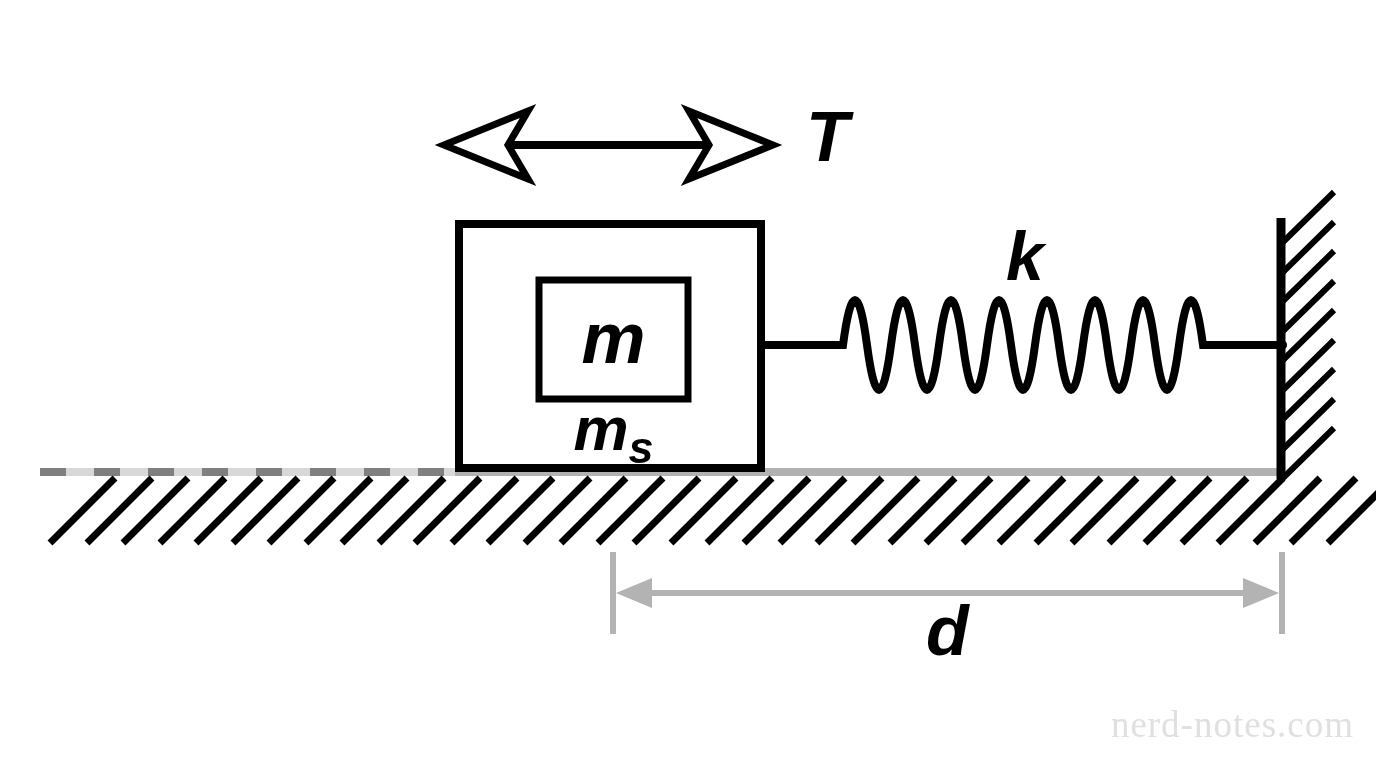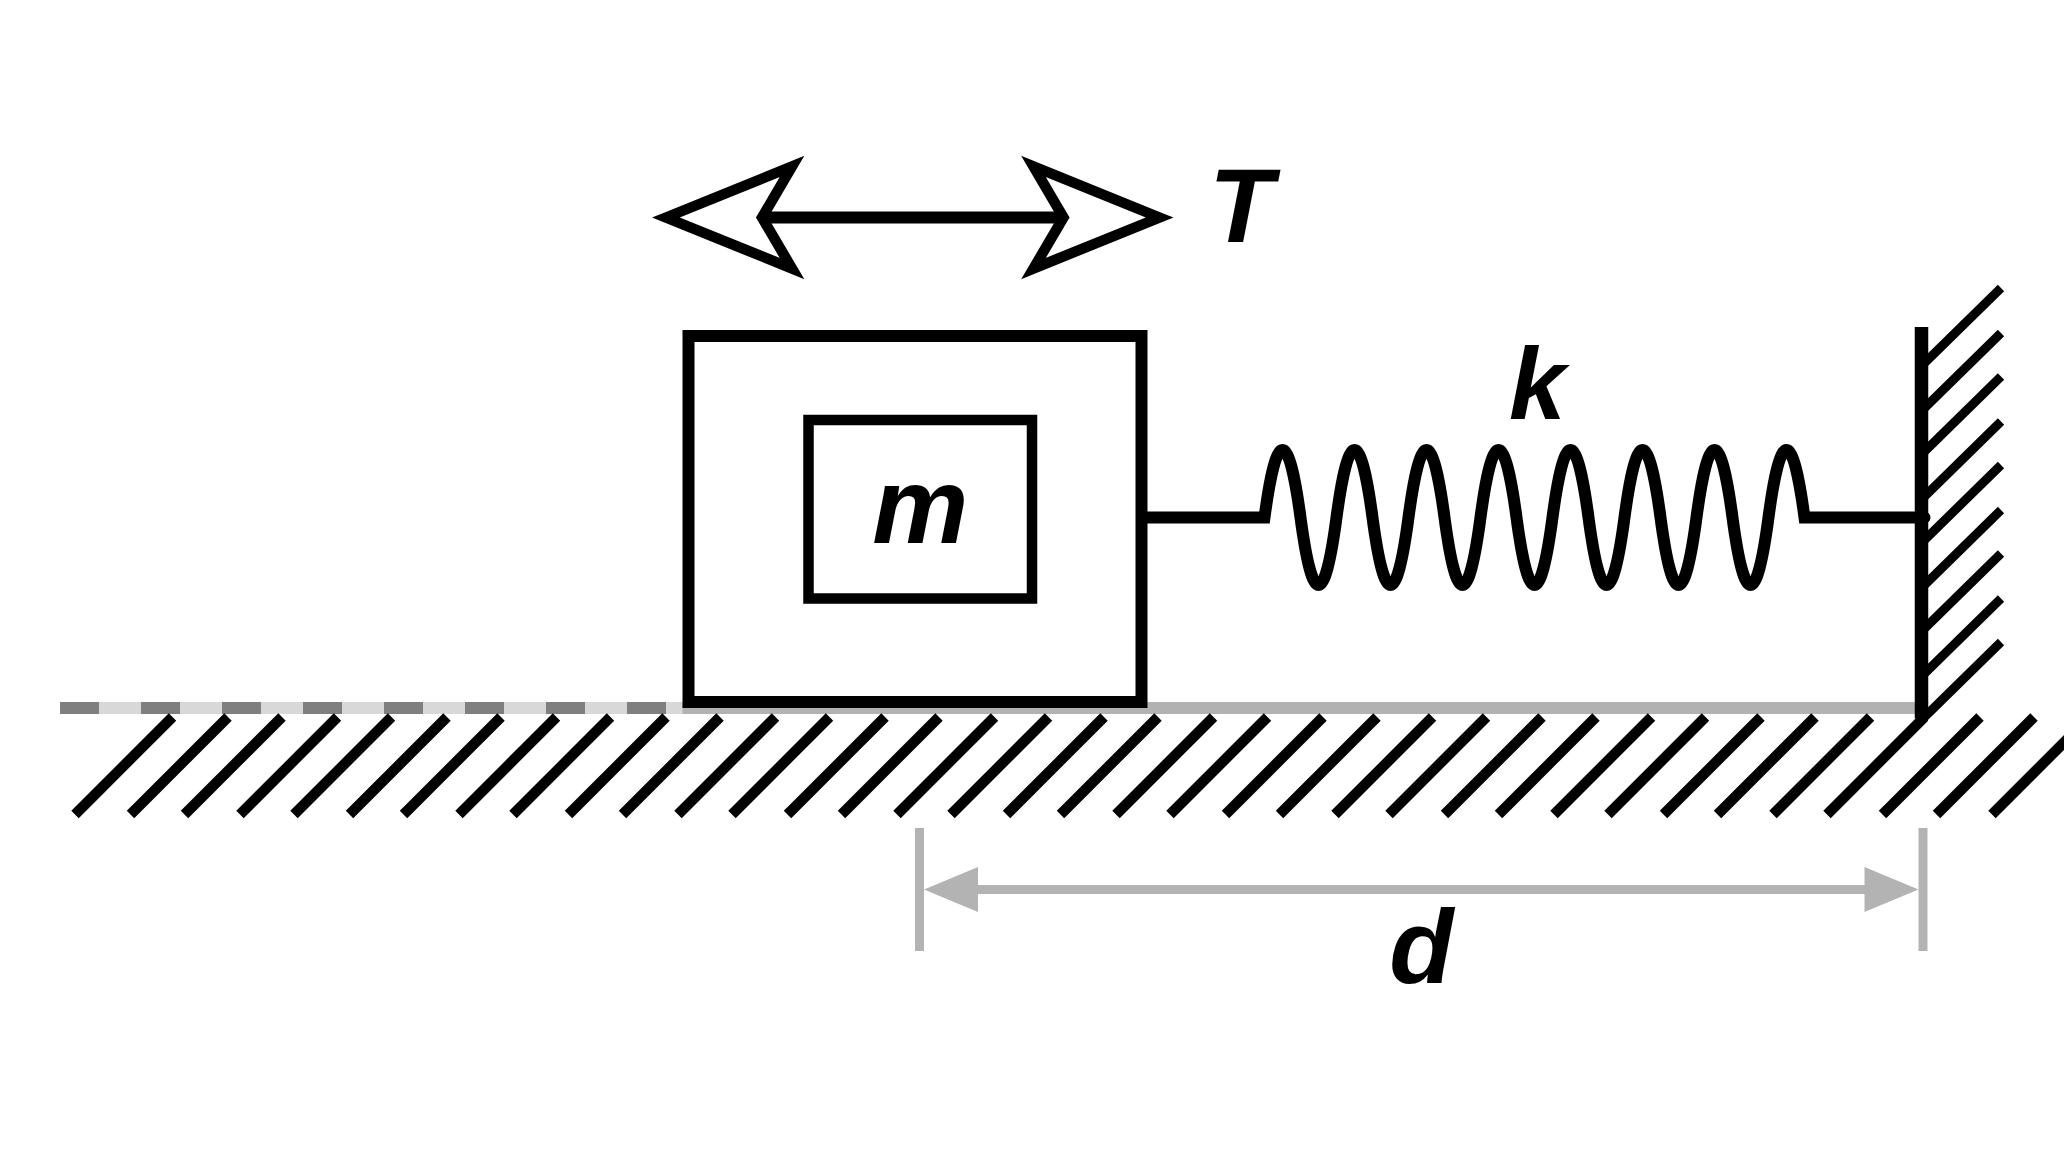--- a/index.html
+++ b/index.html
@@ -71,16 +71,18 @@
     <rect x="459" y="224" width="302" height="244" fill="#fff" stroke="#000" stroke-width="8"></rect>
     <rect x="539" y="280" width="149" height="119" fill="#fff" stroke="#000" stroke-width="7"></rect>
   </svg>
 
   <div class="label label-T">T</div>
 
   <div class="label label-k">k</div>
 
   <div class="label label-m">m</div>
 
+  <div class="label label-ms"><span>m</span><span class="sub">s</span></div>
 
   <div class="label label-d">d</div>
 
+  <div class="watermark">nerd-notes.com</div>
 </div>
 
 </body></html>

